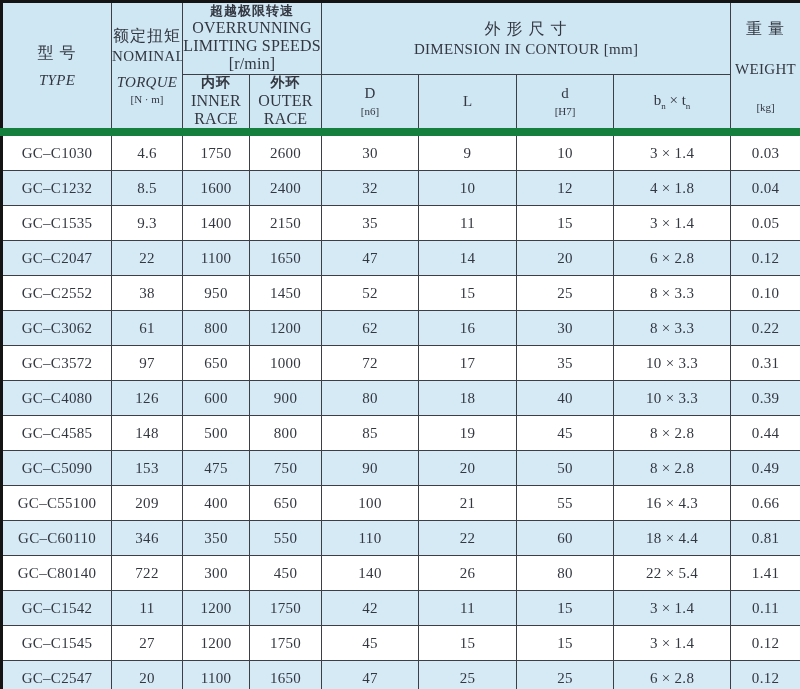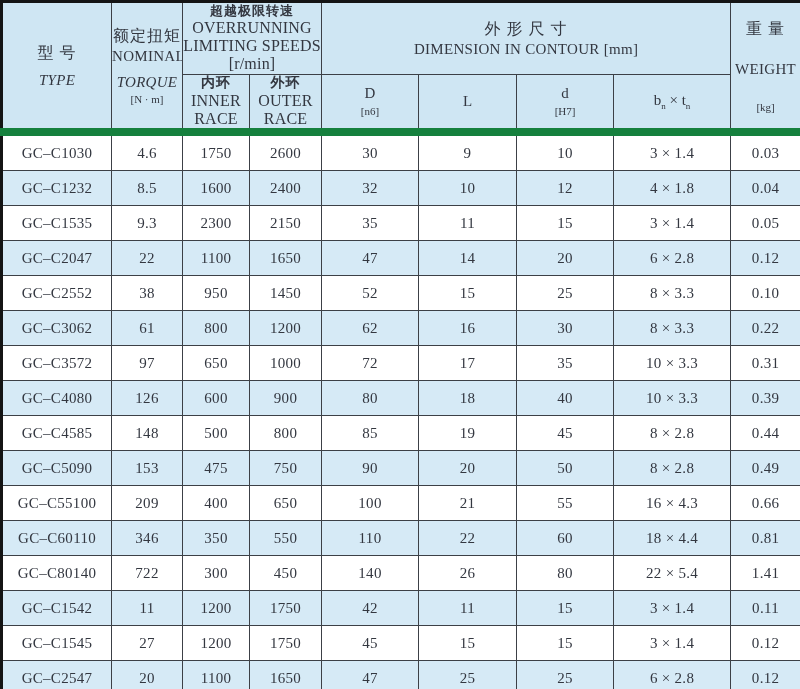--- a/index.html
+++ b/index.html
@@ -128,21 +128,21 @@
         <td>2400</td>
         <td>32</td>
         <td>10</td>
         <td>12</td>
         <td>4 × 1.8</td>
         <td>0.04</td>
       </tr>
       <tr>
         <td>GC–C1535</td>
         <td>9.3</td>
-        <td>2300</td>
+        <td>1400</td>
         <td>2150</td>
         <td>35</td>
         <td>11</td>
         <td>15</td>
         <td>3 × 1.4</td>
         <td>0.05</td>
       </tr>
       <tr class="alt">
         <td>GC–C2047</td>
         <td>22</td>

